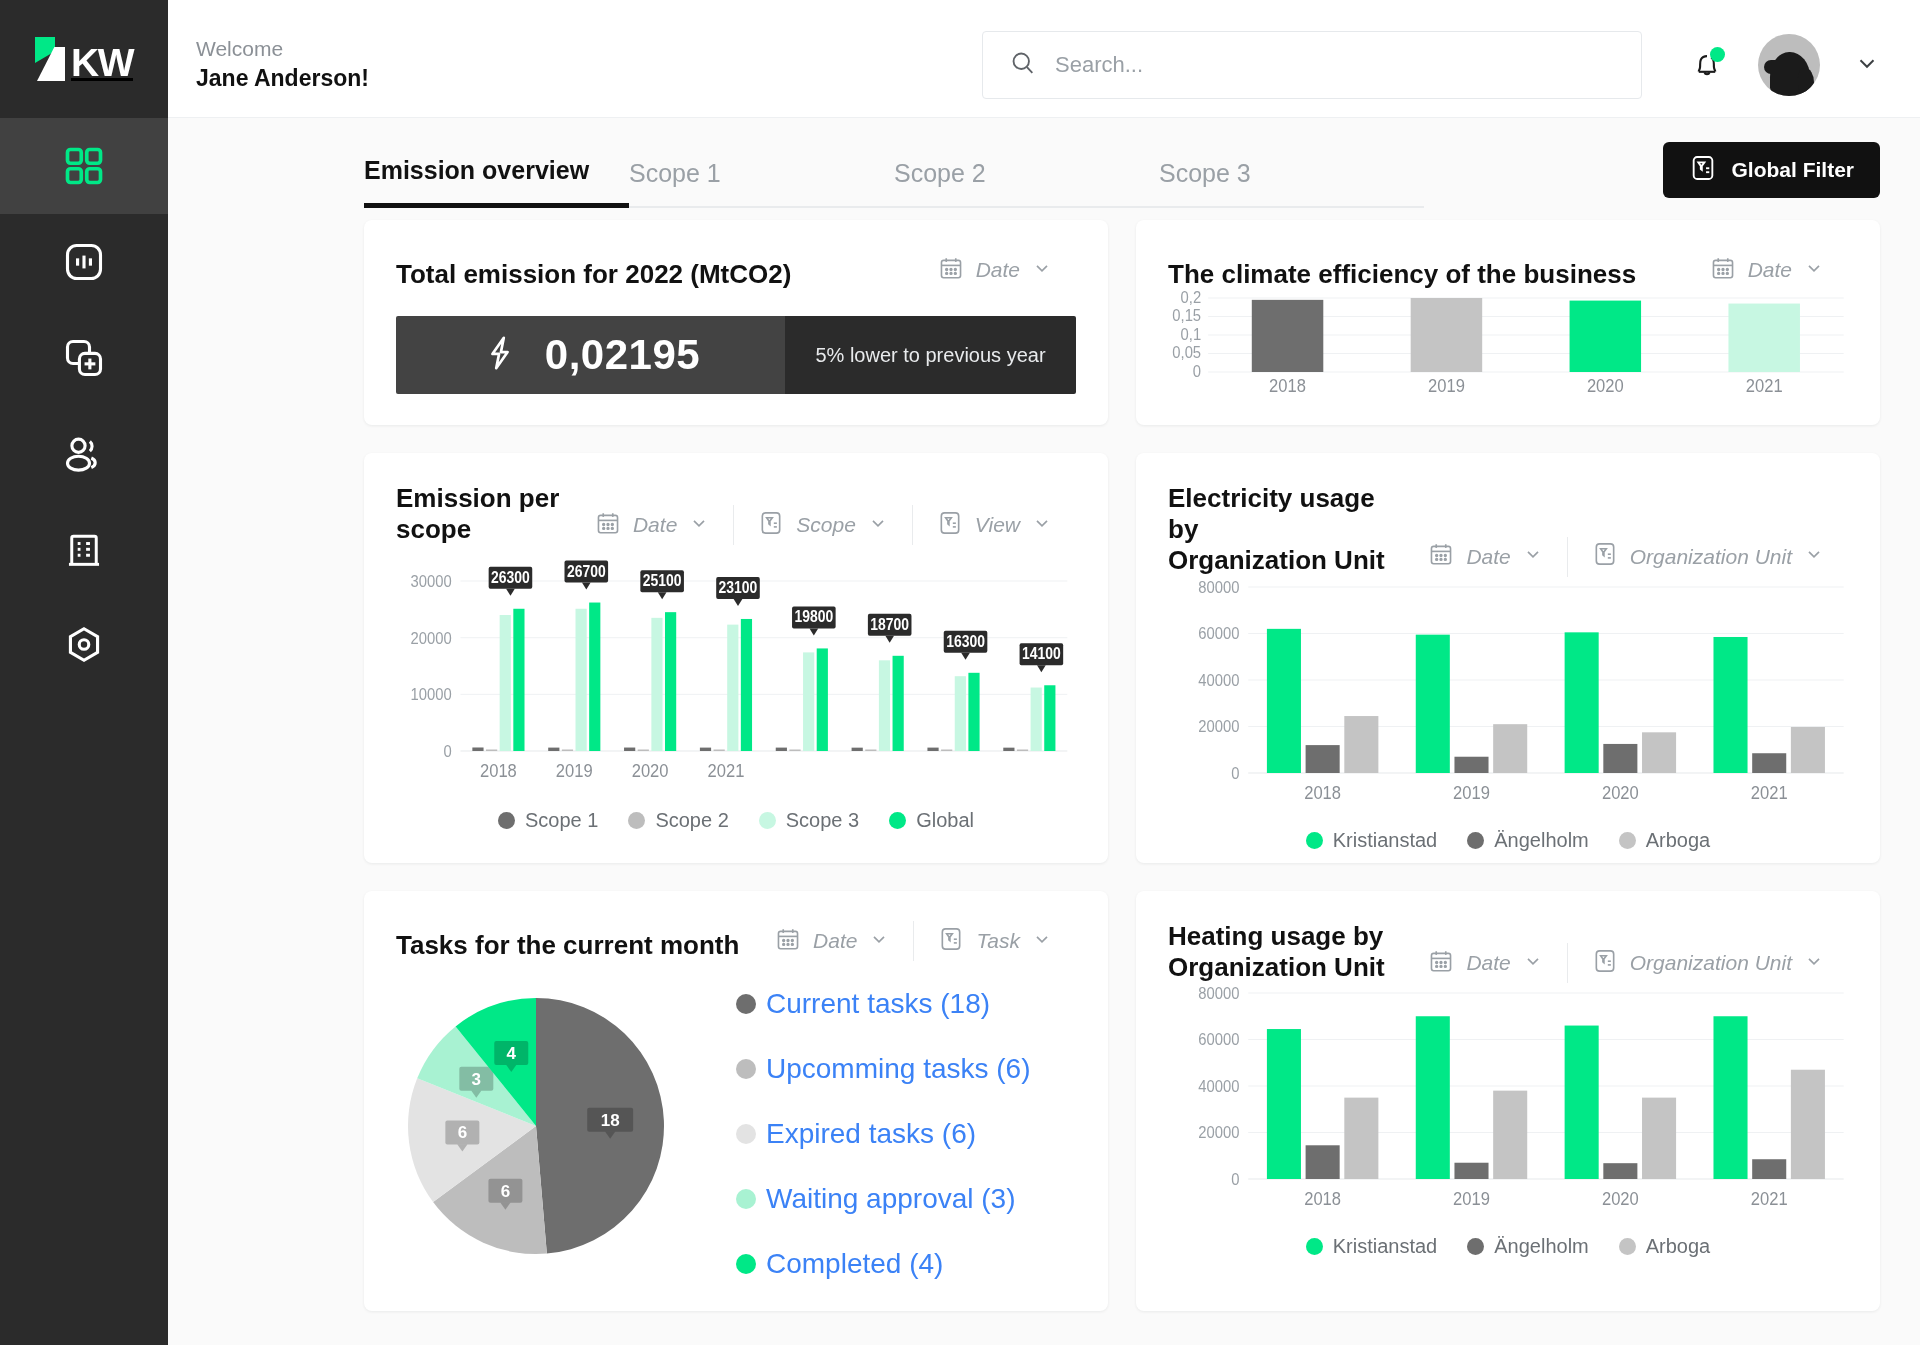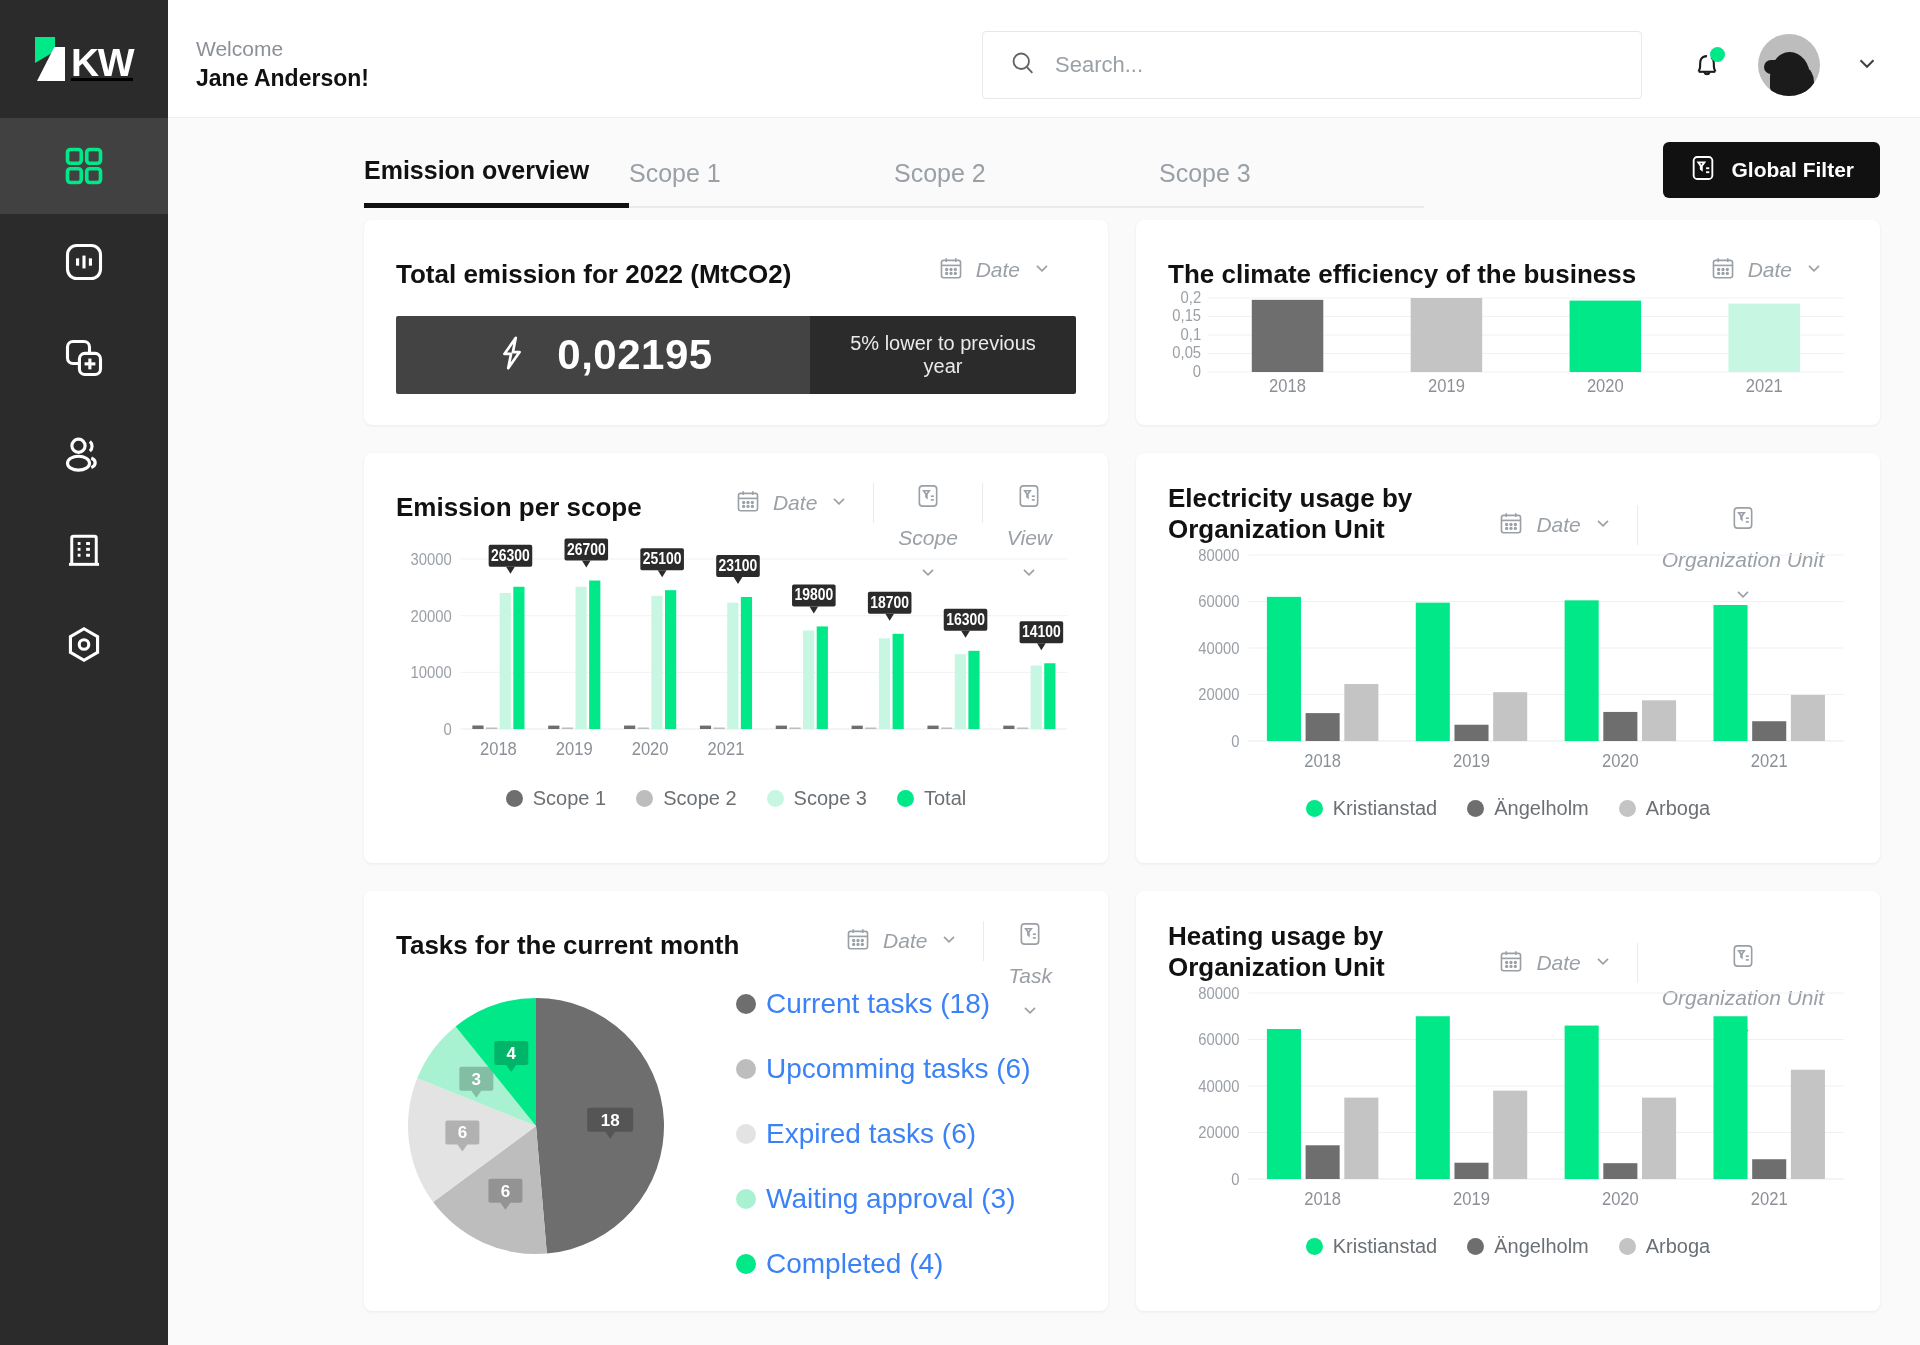--- a/index.html
+++ b/index.html
@@ -121,33 +121,33 @@
   .card.bottom { height: 420px; }
 
   .card-head { display: flex; align-items: flex-end; }
   .card-title { font-size: 26px; font-weight: 700; color: #111; line-height: 1.2; }
   .card-title.two-line { max-width: 300px; }
   .ctrls { margin-left: auto; display: flex; align-items: center; }
   .ctrl {
     display: flex; align-items: center; gap: 12px; padding: 0 24px;
     font-size: 21px; color: #9aa0a6; cursor: pointer; height: 40px;
   }
-  .ctrl + .ctrl { border-left: 1px solid #e9ebed; flex-direction: column; }
+  .ctrl + .ctrl { border-left: 1px solid #e9ebed; }
   .ctrl .lbl { white-space: nowrap; font-style: italic; }
 
   
   .kpi-banner {
     margin-top: 26px; height: 78px; display: flex; border-radius: 2px; overflow: hidden;
   }
   .kpi-left {
     flex: 1; background: #434343; display: flex; align-items: center; justify-content: center; gap: 26px;
   }
   .kpi-value { color: #fff; font-size: 42px; font-weight: 700; letter-spacing: 0.5px; }
   .kpi-right {
-    width: 266px; background: #2b2b2b; display: flex; align-items: center; justify-content: center;
+    width: 291px; background: #2b2b2b; display: flex; align-items: center; justify-content: center;
     color: #e8eaec; font-size: 20px; padding: 0 25px; text-align: center;
   }
 
   
   .chart { position: relative; width: 100%; }
   .yaxis-label { font-size: 17px; fill: #9aa0a6; font-family: "Liberation Sans", sans-serif; }
   .xaxis-label { font-size: 19px; fill: #8b9096; font-family: "Liberation Sans", sans-serif; }
   .gridline { stroke: #eef0f2; stroke-width: 1; }
   .axisline { stroke: #e4e7ea; stroke-width: 1; }
   .bar-label-bg { fill: #2b2b2b; }
@@ -548,21 +548,21 @@
               <div class="legend-item">
                 <span class="dot-sm" style="background: rgb(189, 189, 189);"></span>
                 <span>Scope 2</span>
               </div>
               <div class="legend-item">
                 <span class="dot-sm" style="background: rgb(199, 247, 226);"></span>
                 <span>Scope 3</span>
               </div>
               <div class="legend-item">
                 <span class="dot-sm" style="background: rgb(0, 232, 135);"></span>
-                <span>Total</span>
+                <span>Global</span>
               </div>
             </div>
         </section>
 
         <section class="card tall">
           <div class="card-head">
             <div class="card-title two-line">
               <div>Electricity usage by</div>
               <div>Organization Unit</div>
             </div>

